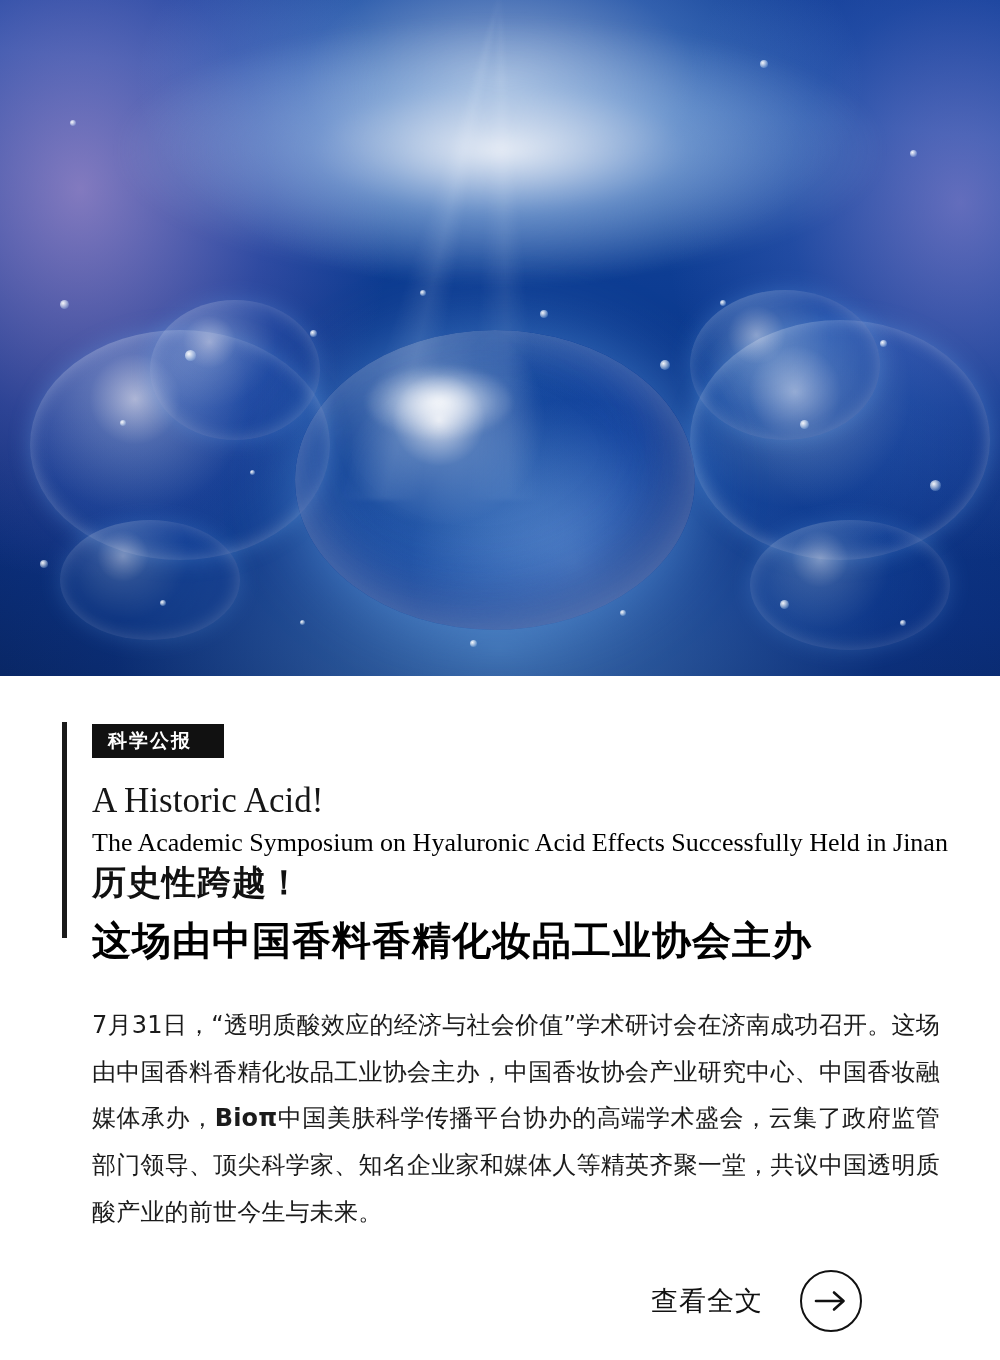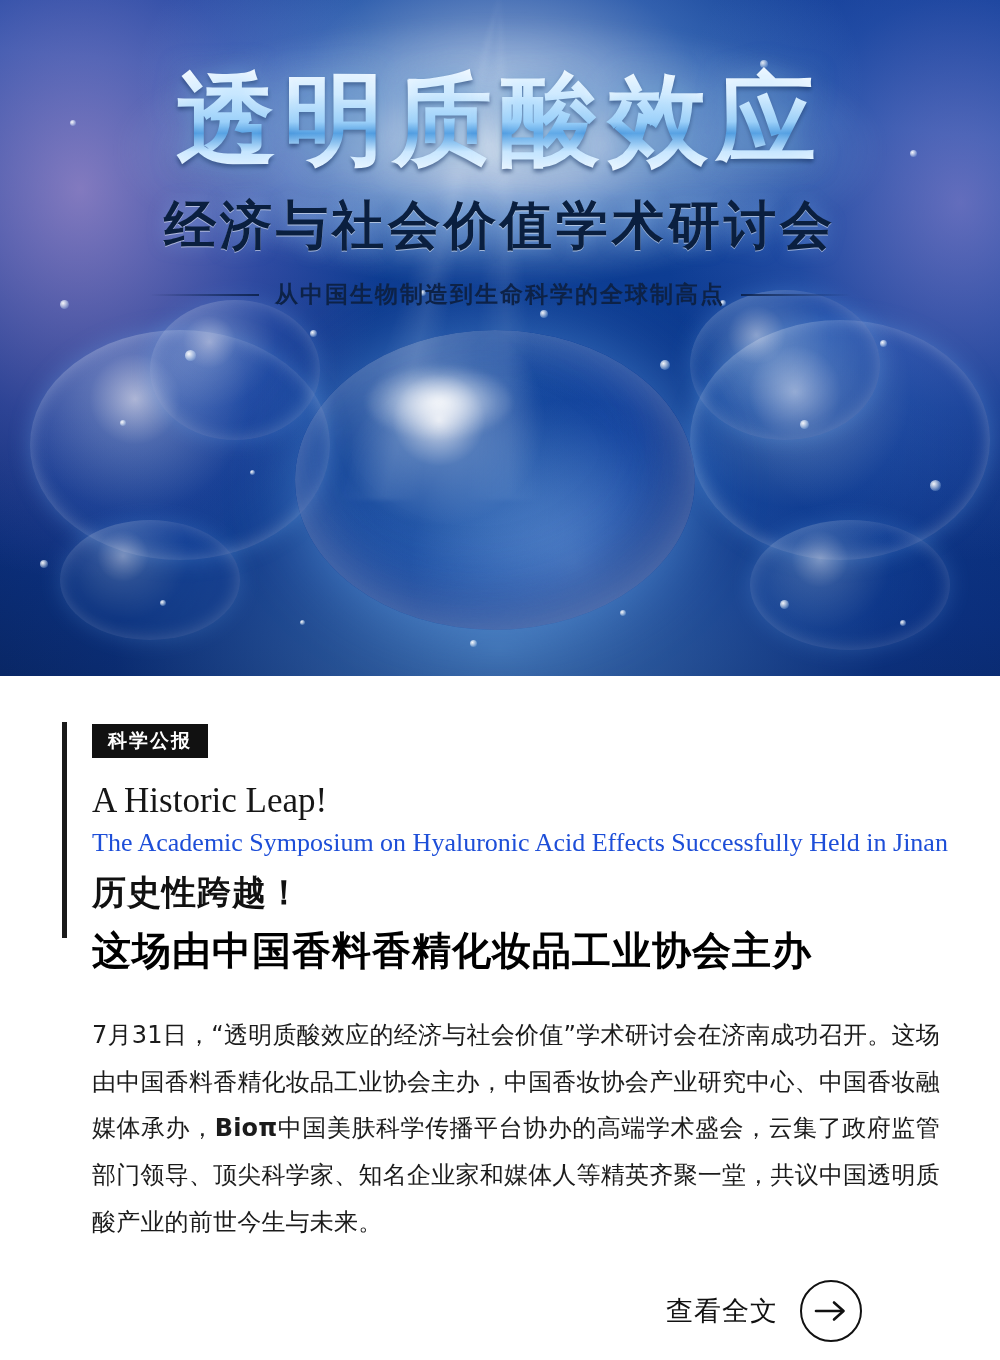--- a/index.html
+++ b/index.html
@@ -174,40 +174,39 @@
   .article-inner { padding-left: 30px; }
 
   .badge {
     display: inline-block;
     background: #111111;
     color: #ffffff;
     font-family: "DejaVu Sans", sans-serif;
     font-size: 19px;
     font-weight: 700;
     letter-spacing: 2px;
-    padding: 7px 16px 8px 16px;
+    padding: 7px 32px 8px 16px;
     line-height: 1;
   }
   .en-head {
     margin-top: 22px;
     font-family: "Liberation Serif", serif;
     font-size: 35px;
     color: #161616;
     line-height: 1.18;
   }
   .en-sub {
     margin-top: 6px;
     font-family: "Liberation Serif", serif;
     font-size: 26px;
-    color: #1d4ed8;
+    color: #000000;
     line-height: 1.25;
     white-space: nowrap;
   }
   .cn-head {
-    margin-top: 10px;
     font-family: "DejaVu Sans", sans-serif;
     font-size: 34px;
     font-weight: 600;
     color: #111111;
     letter-spacing: 1px;
   }
   .cn-head-main {
     margin-top: 8px;
     font-family: "DejaVu Sans", sans-serif;
     font-size: 39px;
@@ -227,21 +226,21 @@
     width: 848px;
   }
   .brand { font-weight: 700; }
 
   .cta-row {
     margin-top: 34px;
     padding-right: 76px;
     display: flex;
     align-items: center;
     justify-content: flex-end;
-    gap: 22px;
+    gap: 37px;
   }
   .cta-label {
     font-family: "DejaVu Sans", sans-serif;
     font-size: 27px;
     color: #111111;
     letter-spacing: 1px;
   }
   .cta-circle {
     width: 62px; height: 62px;
     border: 2.5px solid #111111;
@@ -286,37 +285,28 @@
     <span class="dot" style="left:300px; top:620px; width:5px;  height:5px;"></span>
     <span class="dot" style="left:470px; top:640px; width:7px;  height:7px;"></span>
     <span class="dot" style="left:620px; top:610px; width:6px;  height:6px;"></span>
     <span class="dot" style="left:780px; top:600px; width:9px;  height:9px;"></span>
     <span class="dot" style="left:900px; top:620px; width:6px;  height:6px;"></span>
     <span class="dot" style="left:760px; top:60px;  width:8px;  height:8px;"></span>
     <span class="dot" style="left:910px; top:150px; width:7px;  height:7px;"></span>
     <span class="dot" style="left:70px;  top:120px; width:6px;  height:6px;"></span>
   </div>
 
-  <div class="hero-title-wrap">
-    <div class="hero-title-main">透明质酸效应</div>
-    <div class="hero-title-sub">经济与社会价值学术研讨会</div>
-    <div class="hero-tagline-row">
-      <span class="hero-rule"></span>
-      <span class="hero-tagline">从中国生物制造到生命科学的全球制高点</span>
-      <span class="hero-rule right"></span>
-    </div>
-  </div>
 </div>
 
 <div class="article">
   <div class="accent-bar"></div>
 
   <div class="article-inner">
     <span class="badge">科学公报</span>
-    <div class="en-head">A Historic Leap!</div>
+    <div class="en-head">A Historic Acid!</div>
     <div class="en-sub">The Academic Symposium on Hyaluronic Acid Effects Successfully Held in Jinan</div>
     <div class="cn-head">历史性跨越！</div>
     <div class="cn-head-main">这场由中国香料香精化妆品工业协会主办</div>
   </div>
 
   <p class="body-text"><span>7月31日，“透明质酸效应的经济与社会价值”学术研讨会在济南成功召开。这场由中国香料香精化妆品工业协会主办，中国香妆协会产业研究中心、中国香妆融媒体承办，</span><span class="brand">Bioπ</span><span>中国美肤科学传播平台协办的高端学术盛会，云集了政府监管部门领导、顶尖科学家、知名企业家和媒体人等精英齐聚一堂，共议中国透明质酸产业的前世今生与未来。</span></p>
 
   <div class="cta-row">
     <span class="cta-label">查看全文</span>
     <span class="cta-circle">

